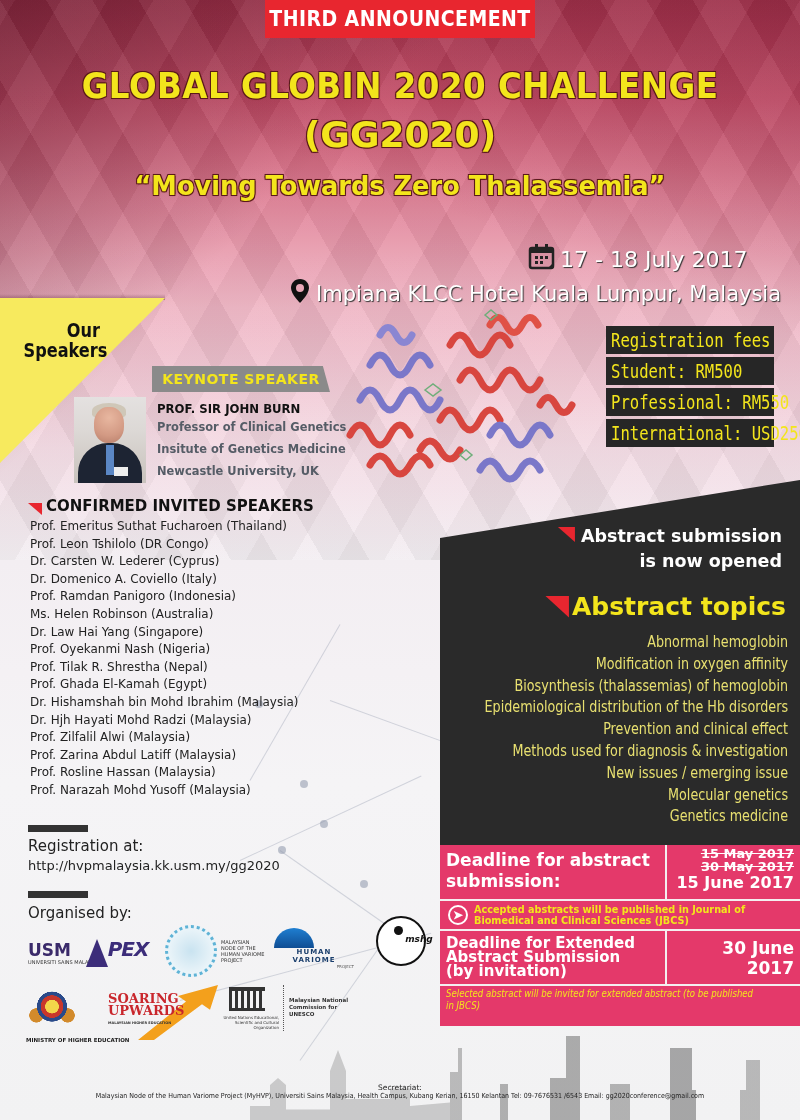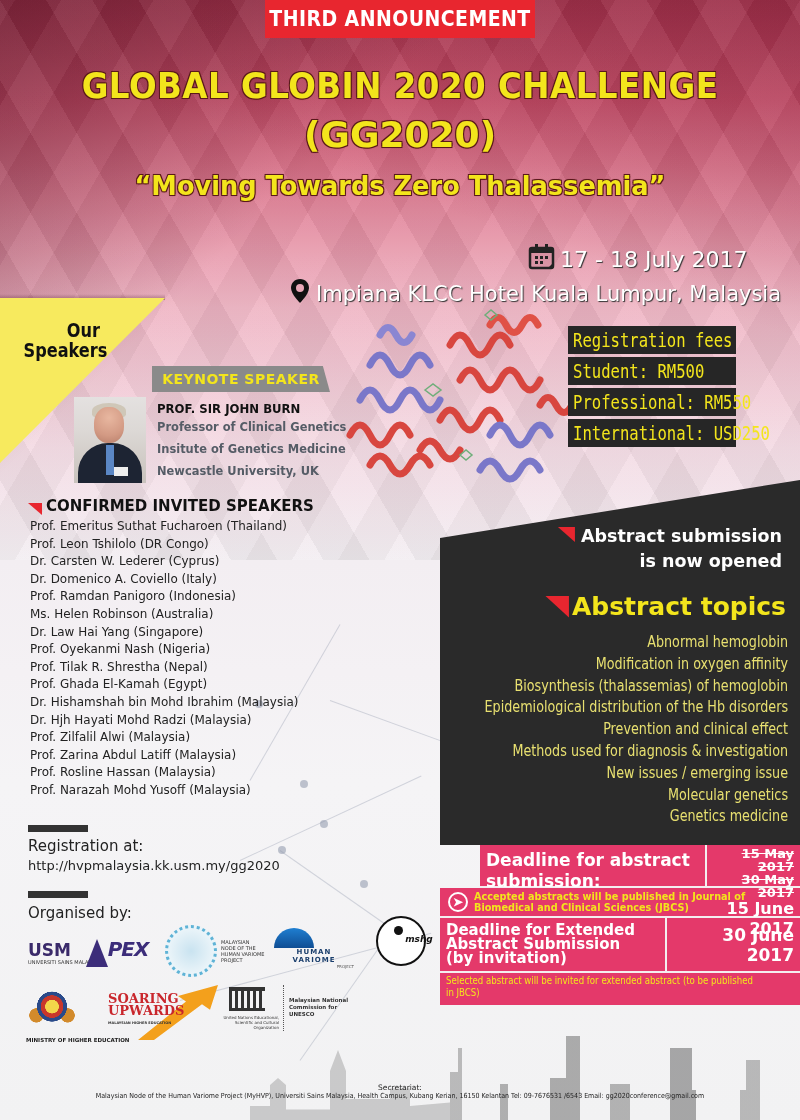--- a/index.html
+++ b/index.html
@@ -120,21 +120,21 @@
   .keynote-info { position: absolute; left: 157px; top: 401px; font-family: "DejaVu Sans", sans-serif; }
   .keynote-name { font-weight: bold; font-size: 13px; color: #111; transform: scaleX(0.9); transform-origin: left; white-space: nowrap; }
   .keynote-line { font-weight: bold; font-size: 13px; color: #555c66; line-height: 22px; transform: scaleX(0.88); transform-origin: left; white-space: nowrap; }
 
   
   .protein {
     position: absolute; left: 340px; top: 305px; width: 260px; height: 185px;
   }
 
   
-  .fees { position: absolute; left: 568px; top: 326px; width: 168px; }
+  .fees { position: absolute; left: 606px; top: 326px; width: 168px; }
   .fee-row {
     background: #262626; color: #f3e51c; height: 28px; margin-bottom: 3px;
     font-family: "DejaVu Sans Mono", monospace; font-size: 19px; padding-left: 5px;
     display: flex; align-items: center; white-space: nowrap;
     transform-origin: left;
   }
   .fee-row span { display: inline-block; transform: scaleX(0.82); transform-origin: left; }
 
   
   .confirmed-title {
@@ -194,22 +194,22 @@
     width: 20px; height: 20px; border: 2px solid #fff; border-radius: 50%; flex-shrink: 0;
     display: flex; align-items: center; justify-content: center; color: #fff; font-size: 12px; font-weight: bold;
   }
   .dl-note {
     color: #f3e51c; font-weight: bold; font-family: "DejaVu Sans", sans-serif; font-size: 11px; line-height: 11px;
     transform: scaleX(0.88); transform-origin: left; white-space: nowrap;
   }
   .dl-label.ext { font-size: 15px; line-height: 14px; padding: 5px 6px; }
   .dl-value.ext { display: flex; align-items: center; justify-content: flex-end; font-size: 17px; }
   .dl-foot {
-    background: #e4396a; padding: 2px 6px; height: 32px;
-    color: #f3e51c; font-family: "DejaVu Sans", sans-serif; font-size: 10px; line-height: 12px;
+    background: #e4396a; padding: 2px 6px; height: 40px;
+    color: #f3e51c; font-style: italic; font-family: "DejaVu Sans", sans-serif; font-size: 10px; line-height: 12px;
   }
   .dl-foot span { display: block; transform: scaleX(0.86); transform-origin: left; white-space: nowrap; }
 
   
   .dash { position: absolute; left: 28px; width: 60px; height: 7px; background: #333; }
   .reg-label { position: absolute; left: 28px; top: 837px; font-family: "DejaVu Sans", sans-serif; font-size: 15px; color: #222; }
   .reg-url { position: absolute; left: 28px; top: 858px; font-family: "DejaVu Sans", sans-serif; font-size: 13px; color: #222; }
   .org-label { position: absolute; left: 28px; top: 904px; font-family: "DejaVu Sans", sans-serif; font-size: 15px; color: #222; }
 
   .logo { position: absolute; display: flex; align-items: flex-start; justify-content: center; text-align: center; }
@@ -403,21 +403,21 @@
   <li>Biosynthesis (thalassemias) of hemoglobin</li>
   <li>Epidemiological distribution of the Hb disorders</li>
   <li>Prevention and clinical effect</li>
   <li>Methods used for diagnosis &amp; investigation</li>
   <li>New issues / emerging issue</li>
   <li>Molecular genetics</li>
   <li>Genetics medicine</li>
 </ul>
 
 <div class="dl-table">
-  <div class="dl-row" style="height:43px;margin-left:40px;">
+  <div class="dl-row" style="height:56px;">
     <div class="dl-label" style="padding-top:5px;">Deadline for abstract submission:</div>
     <div class="dl-value">
       <span class="dl-strike">15 May 2017</span>
       <span class="dl-strike">30 May 2017</span>
       <span class="dl-final">15 June 2017</span>
     </div>
   </div>
   <div class="dl-note-row">
     <span class="arrow-circle">➤</span>
     <div class="dl-note">

